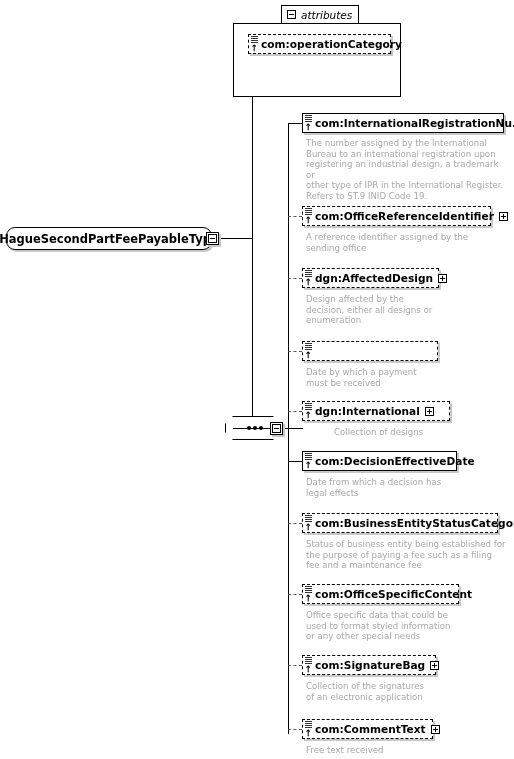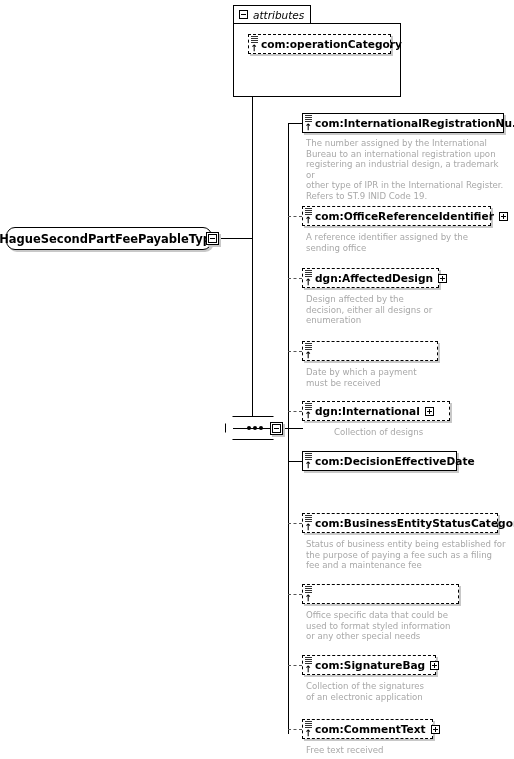--- a/index.html
+++ b/index.html
@@ -38,20 +38,21 @@
   
   .attr-tab {
     position:absolute;
     border:1px solid #000;
     background:#fff;
     height:19px;
     display:flex; align-items:center; gap:5px;
     padding:0 7px 0 5px;
     font-size:10.5px; font-style:italic; color:#000;
     z-index:3;
+    margin-left:48px;
   }
   .attr-body {
     position:absolute;
     border:1px solid #000;
     background:#fff;
     z-index:2;
   }
 
   
   .tgl {
@@ -289,20 +290,22 @@
   <div class="elbox req" style="left:302px; top:451px; width:155px;">
     <span class="elglyph">
         <i></i>
         <i></i>
         <i></i>
         <i></i>
       </span>
     <span class="elarrow">↗</span>
     <span>com:DecisionEffectiveDate</span>
   </div>
+  <div class="desc" style="left:306px; top:477px; width:200px;">Date from which a decision has
+legal effects</div>
 
   <div class="elbox opt" style="left:302px; top:513px; width:196px;">
     <span class="elglyph">
         <i></i>
         <i></i>
         <i></i>
         <i></i>
       </span>
     <span class="elarrow">↗</span>
     <span>com:BusinessEntityStatusCategory</span>
@@ -312,20 +315,21 @@
 fee and a maintenance fee</div>
 
   <div class="elbox opt" style="left:302px; top:584px; width:157px;">
     <span class="elglyph">
         <i></i>
         <i></i>
         <i></i>
         <i></i>
       </span>
     <span class="elarrow">↗</span>
+    <span>com:OfficeSpecificContent</span>
   </div>
   <div class="desc" style="left:306px; top:610px; width:200px;">Office specific data that could be
 used to format styled information
 or any other special needs</div>
 
   <div class="elbox opt" style="left:302px; top:655px; width:134px;">
     <span class="elglyph">
         <i></i>
         <i></i>
         <i></i>

